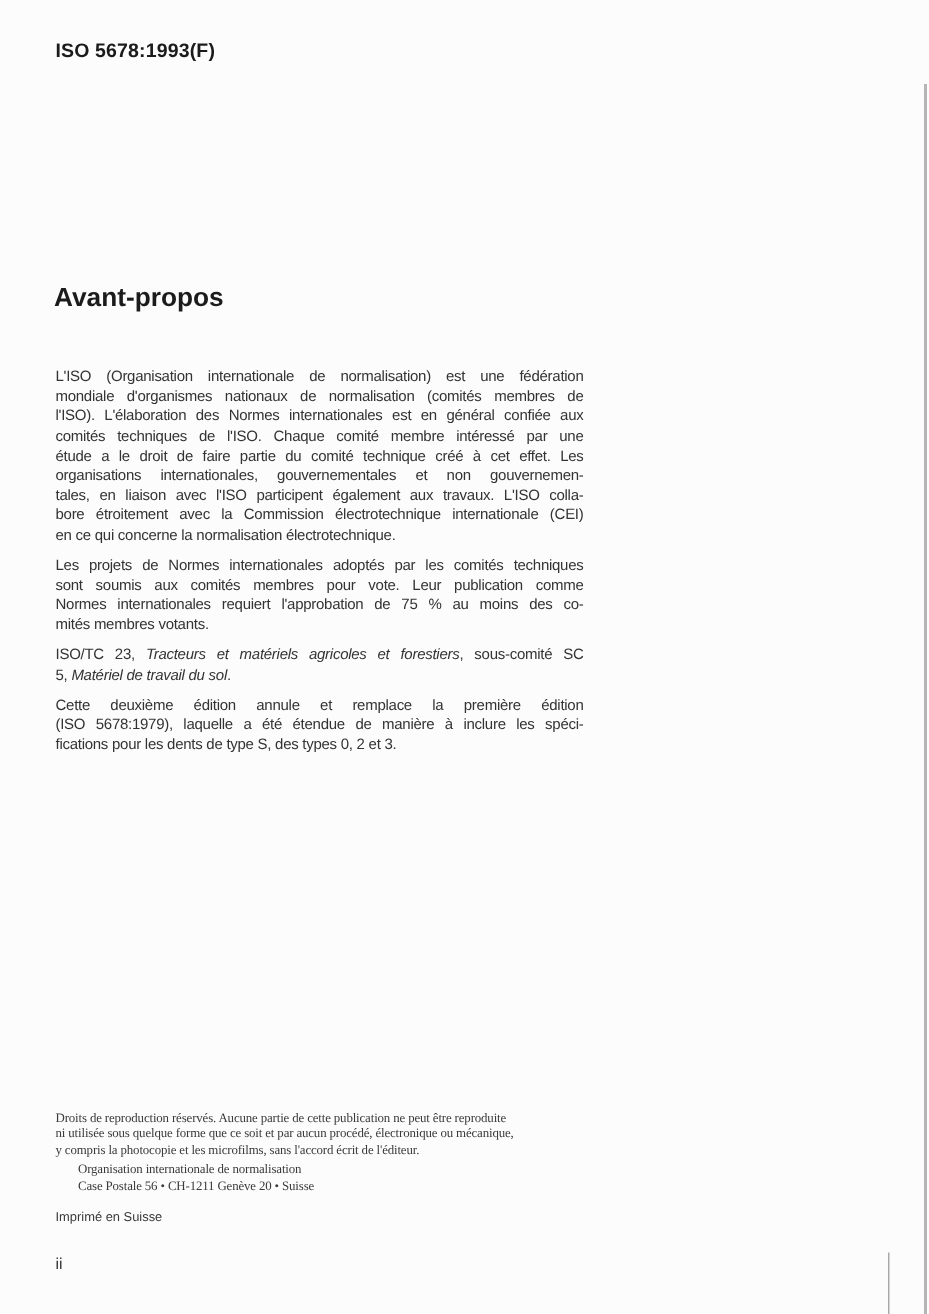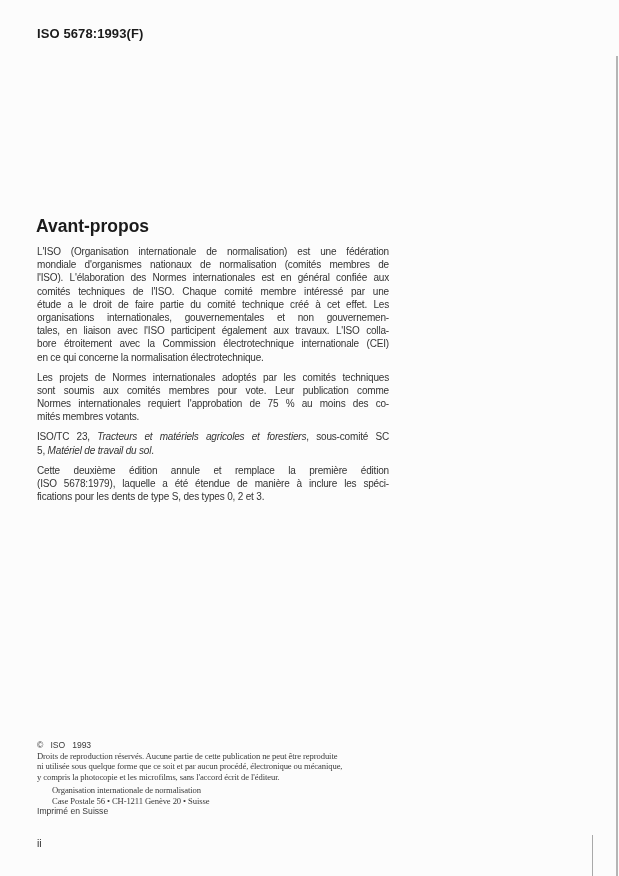--- a/index.html
+++ b/index.html
@@ -12,21 +12,21 @@
     overflow: hidden;
   }
   .page { position: absolute; inset: 0; }
 
   .doc-ref {
     position: absolute; left: 37px; top: 26px;
     font-size: 13px; font-weight: bold; color: #1b1b1b;
     letter-spacing: 0.1px;
   }
   .section-title {
-    position: absolute; left: 36px; top: 216px;
+    position: absolute; left: 36px; top: 188px;
     font-size: 17.5px; font-weight: bold; color: #1b1b1b;
   }
 
   .body-text {
     position: absolute; left: 37px; top: 245px;
     width: 352px;
     font-size: 10px; letter-spacing: -0.18px;
     color: #333;
   }
   .para { margin: 0 0 7px 0; }
@@ -95,21 +95,20 @@
         <div class="tline lline"><span>5, </span><span class="seg-i">Matériel de travail du sol</span><span>.</span></div>
       </div>
       <div class="para">
         <div class="tline jline"><span>Cette deuxième édition annule et remplace la première édition</span></div>
         <div class="tline jline"><span>(ISO 5678:1979), laquelle a été étendue de manière à inclure les spéci-</span></div>
         <div class="tline lline"><span>fications pour les dents de type S, des types 0, 2 et 3.</span></div>
       </div>
     </div>
 
   <div class="footer-block">
-    <div class="copyright">© ISO 1993</div>
     <div>
         <div class="small-line">Droits de reproduction réservés. Aucune partie de cette publication ne peut être reproduite</div>
         <div class="small-line">ni utilisée sous quelque forme que ce soit et par aucun procédé, électronique ou mécanique,</div>
         <div class="small-line">y compris la photocopie et les microfilms, sans l'accord écrit de l'éditeur.</div>
       </div>
     <div class="address">
         <div class="small-line">Organisation internationale de normalisation</div>
         <div class="small-line">Case Postale 56 • CH-1211 Genève 20 • Suisse</div>
       </div>
   </div>

